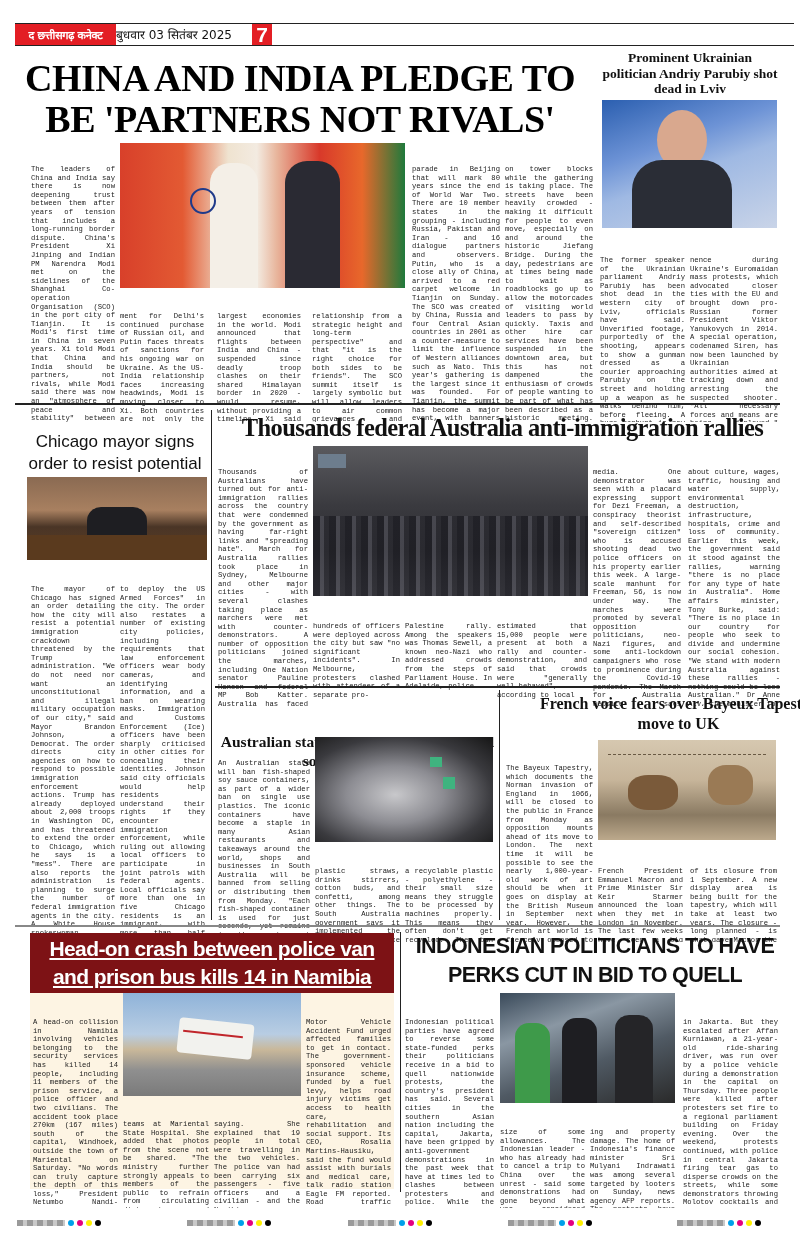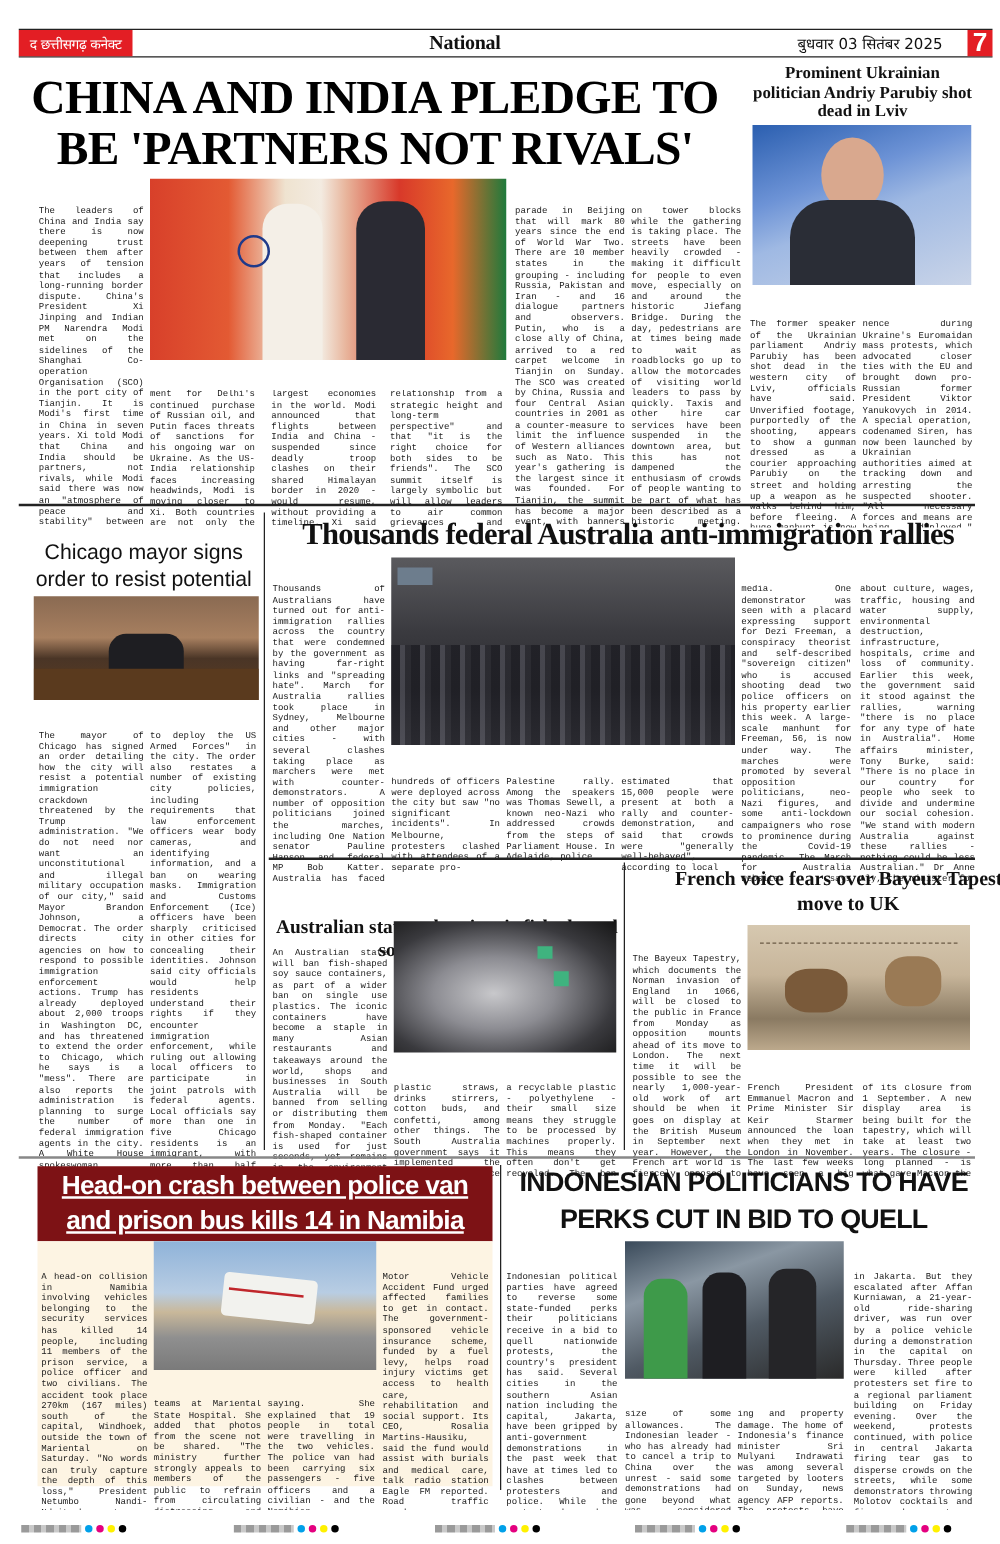--- a/index.html
+++ b/index.html
@@ -3,21 +3,21 @@
 <meta charset="utf-8">
 <style>
   * { box-sizing: border-box; margin: 0; padding: 0; }
   html, body { width: 800px; height: 1235px; background: #ffffff; overflow: hidden; }
   body { position: relative; font-family: "Liberation Serif", serif; color: #111; }
   .abs { position: absolute; }
   .body-text { font-family: Liberation Mono, monospace; font-size: 7.2px; line-height: 8.6px; text-align: justify; color: #1a1a1a; overflow: hidden; hyphens: auto; margin-top: 22px; }
 
   
   .masthead { left: 15px; top: 23px; width: 779px; height: 23px; border-top: 1px solid #222; border-bottom: 1px solid #222; display: flex; align-items: center; }
-  .brand { background: #e31e24; color: #fff; height: 100%; width: 91px; display: flex; align-items: center; justify-content: center; font-family: "DejaVu Sans", sans-serif; font-weight: normal; font-size: 11px; letter-spacing: -0.3px; }
+  .brand { background: #e31e24; color: #fff; height: 100%; width: 101px; display: flex; align-items: center; justify-content: center; font-family: "DejaVu Sans", sans-serif; font-weight: bold; font-size: 11px; letter-spacing: -0.3px; }
   .section { flex: 1; text-align: center; font-weight: bold; font-size: 16px; font-family: "Liberation Serif", serif; letter-spacing: -0.2px; }
   .date { font-family: "DejaVu Sans", sans-serif; font-size: 12px; font-weight: normal; margin-right: 20px; }
   .pageno { background: #e31e24; color: #fff; width: 20px; height: 100%; display: flex; align-items: center; justify-content: center; font-weight: bold; font-size: 21px; font-family: "Liberation Sans", sans-serif; }
 
   
   .hl-main { left: 20px; top: 58px; width: 560px; text-align: center; font-family: "Liberation Serif", serif; font-weight: bold; font-size: 38px; line-height: 41px; letter-spacing: -0.5px; color: #000; }
   .hl-side { font-family: "Liberation Serif", serif; font-weight: bold; text-align: center; color: #111; }
   .rule { background: #222; height: 2px; }
 
   
@@ -40,21 +40,20 @@
   
   .regbar { display: flex; align-items: center; gap: 3px; }
   .regbar .gray { width: 48px; height: 6px; background: repeating-linear-gradient(90deg, #9a9a9a 0 6px, #c9c9c9 6px 10px); }
   .regbar .dot { width: 6px; height: 6px; border-radius: 50%; }
 </style>
 </head>
 <body>
 
 <div class="abs masthead">
   <div class="brand">द छत्तीसगढ़ कनेक्ट</div>
-  <div class="section">National</div>
   <div class="date">बुधवार 03 सितंबर 2025</div>
   <div class="pageno">7</div>
 </div>
 
 <div class="abs hl-main">CHINA AND INDIA PLEDGE TO BE 'PARTNERS NOT RIVALS'</div>
 
 <div class="abs photo ph-china" style="left:120px;top:143px;width:285px;height:145px;">
   <div style="position:absolute;left:90px;top:20px;width:48px;height:125px;background:#f4efe7;border-radius:20px 20px 0 0;"></div>
   <div style="position:absolute;left:165px;top:18px;width:55px;height:127px;background:#2a2a33;border-radius:22px 22px 0 0;"></div>
   <div style="position:absolute;left:70px;top:45px;width:26px;height:26px;border:2px solid #1f3a8a;border-radius:50%;"></div>

